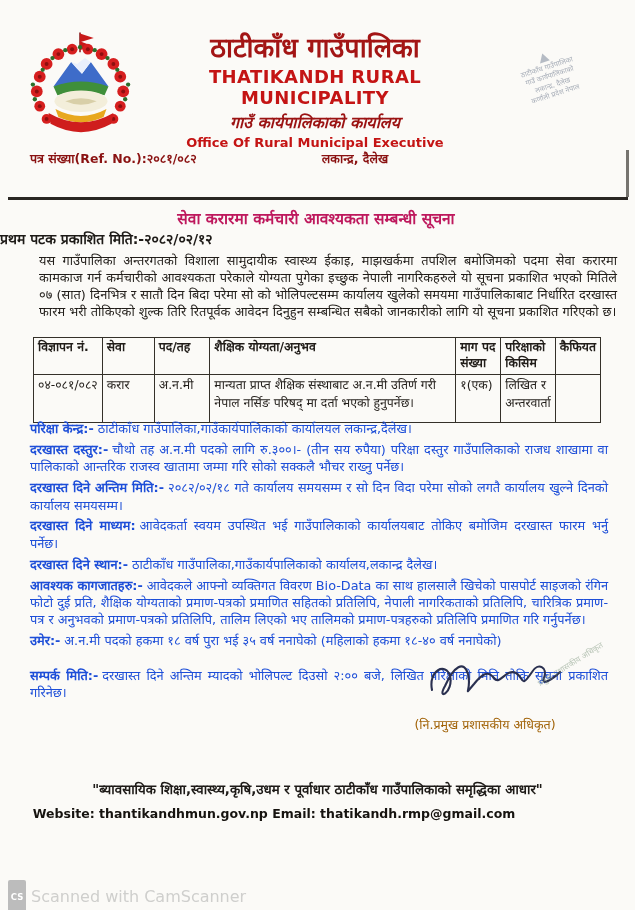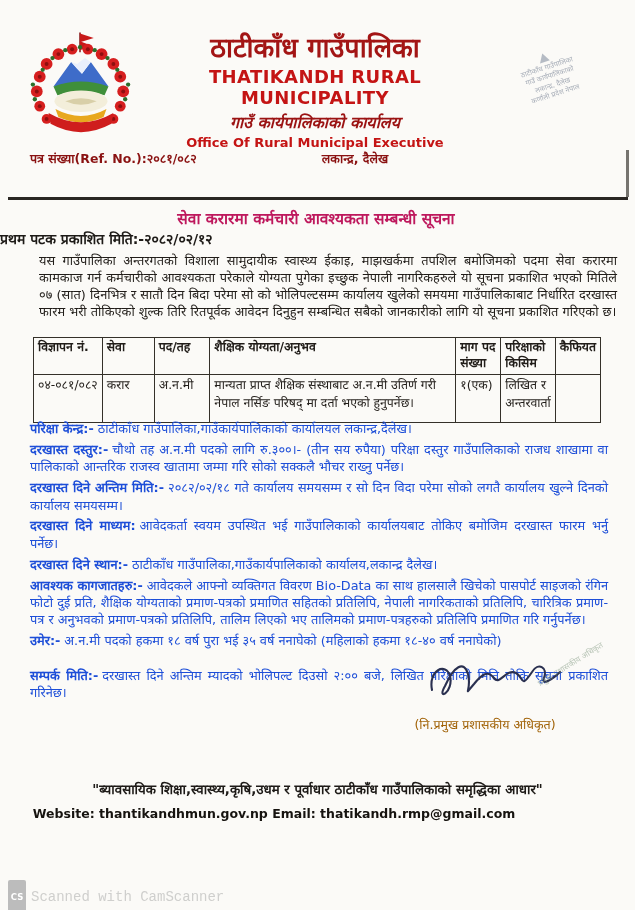--- a/index.html
+++ b/index.html
@@ -70,21 +70,21 @@
   
   .foot-slogan { position:absolute; left:0; top:780px; width:635px; text-align:center;
     font-size:13.3px; font-weight:bold; color:#1d1a17; }
   .foot-contact { position:absolute; left:0; top:806px; width:548px; text-align:center;
     font-size:12.5px; font-weight:bold; color:#16130f; }
 
   
   .cam-mark { position:absolute; left:8px; top:880px; display:flex; align-items:center; gap:5px; }
   .cam-badge { width:18px; height:33px; background:#bcbcbc; color:#ffffff; border-radius:2px;
     font-size:8.5px; font-weight:bold; display:flex; align-items:center; justify-content:center; }
-  .cam-text { font-size:14px; color:#cfcfcd;font-family:Liberation Mono, monospace; }
+  .cam-text { font-size:16px; color:#cfcfcd; }
 </style>
 </head>
 <body>
 
 <div class="page">
 
   <svg class="emblem" viewBox="0 0 110 115" xmlns="http://www.w3.org/2000/svg">
     <line x1="55" y1="2" x2="55" y2="22" stroke="#8c1d1d" stroke-width="1.6"></line>
     <path d="M55,3 L69,7.5 L55,12 Z" fill="#c81919"></path>
     <path d="M55,11 L67,15.5 L55,20 Z" fill="#c81919"></path>

